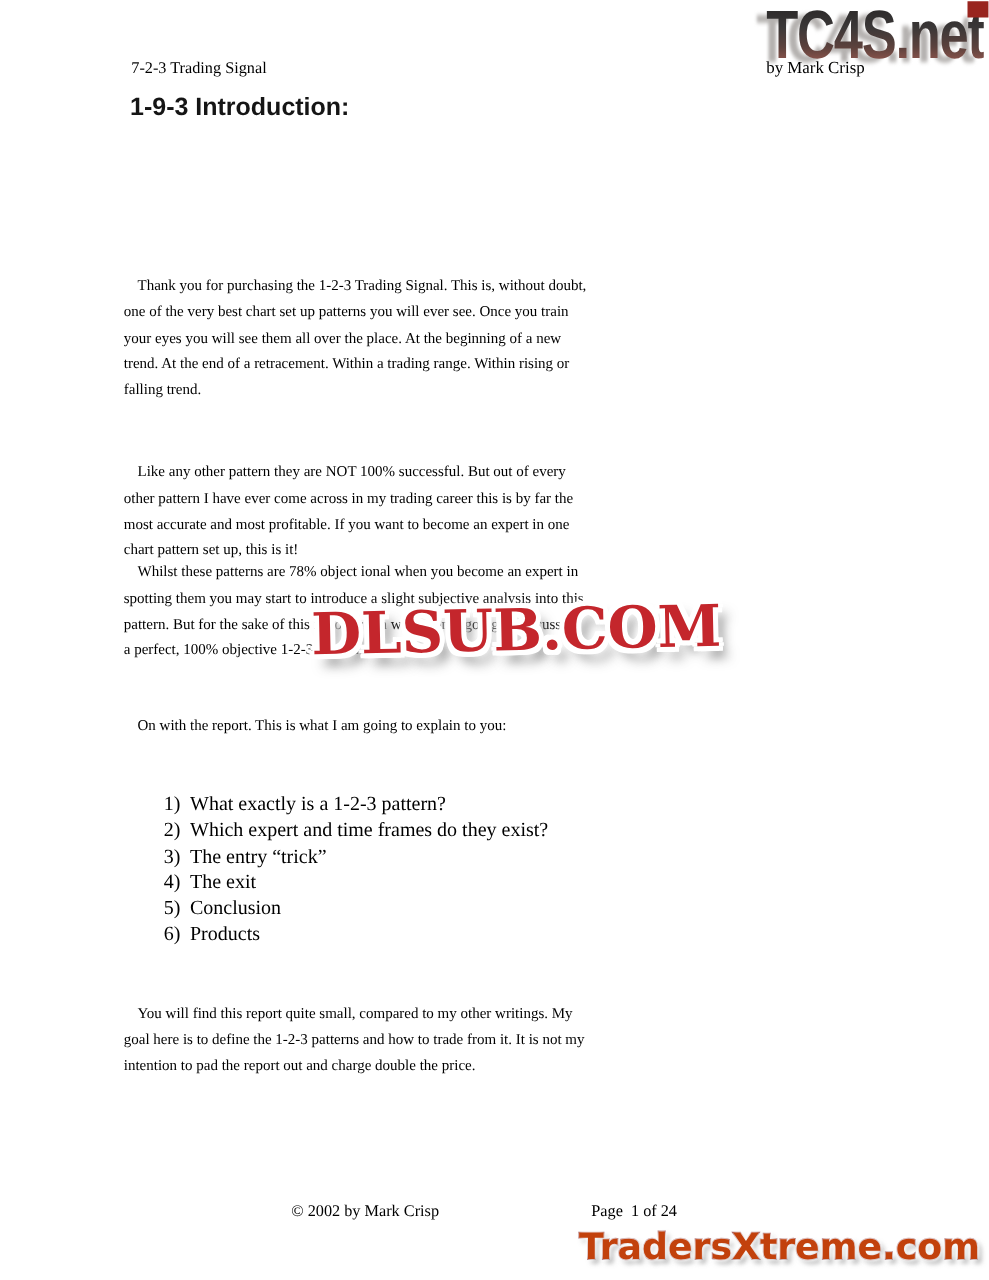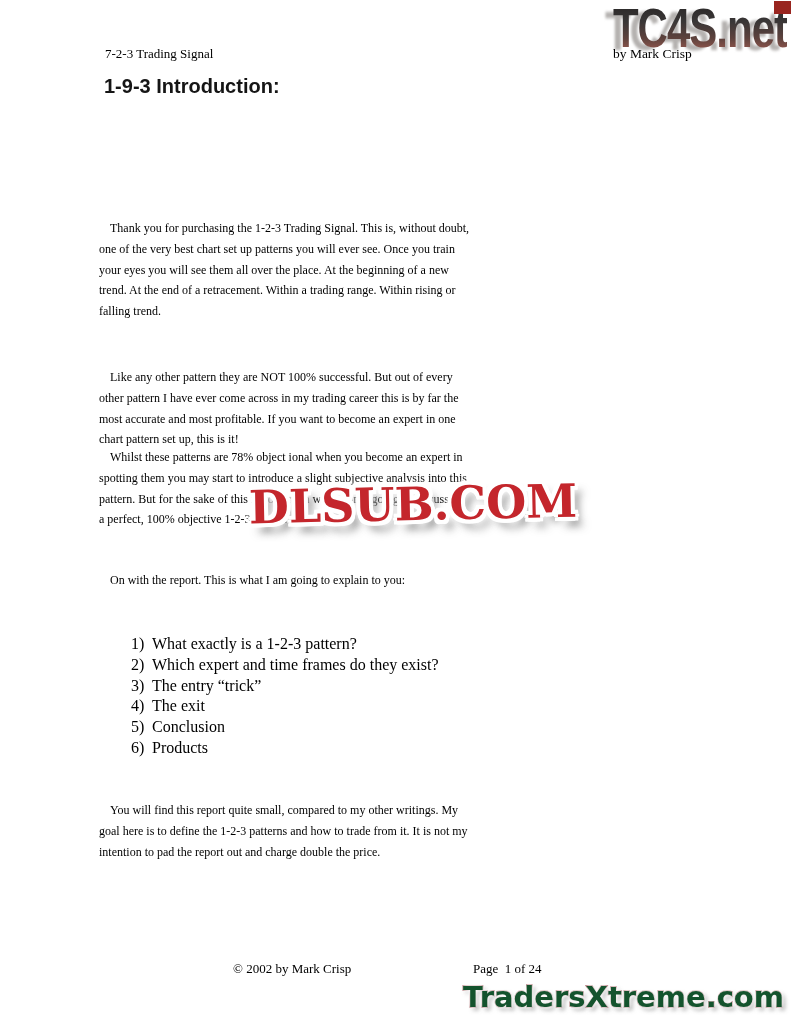--- a/index.html
+++ b/index.html
@@ -125,21 +125,21 @@
     font-size: 13px; white-space: pre;
   }
 
   
   .traders-logo {
     position: absolute; right: 7px; top: 983px;
     font-family: "DejaVu Sans", sans-serif;
     font-weight: bold;
     font-size: 29px;
     line-height: 1;
-    color: #14532d;
+    color: #c2410c;
     -webkit-text-stroke: 1.4px #7d161b;
     paint-order: stroke fill;
     white-space: nowrap;
     text-shadow:
       0 0 3px #ffffff, 0 0 5px #ffffff, 0 0 7px #ffffff,
       3px 3px 4px rgba(140,140,140,0.8);
   }
 </style>
 </head>
 <body>

